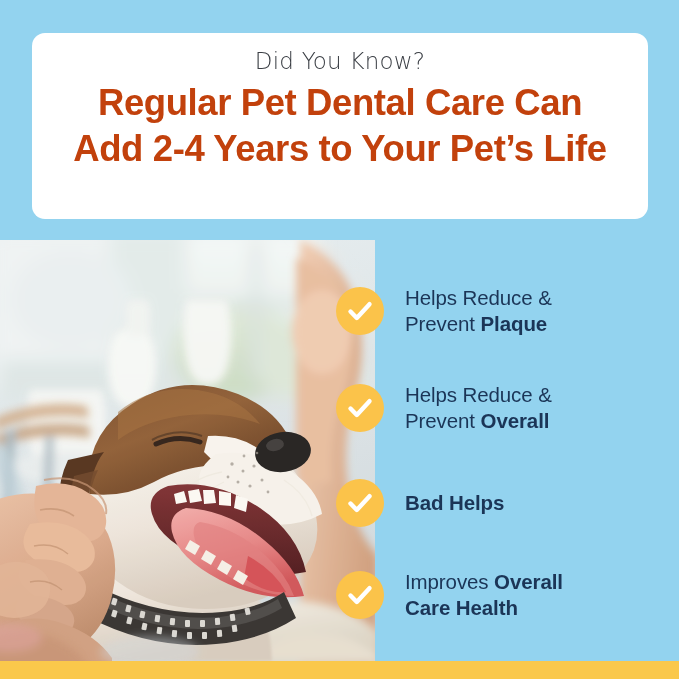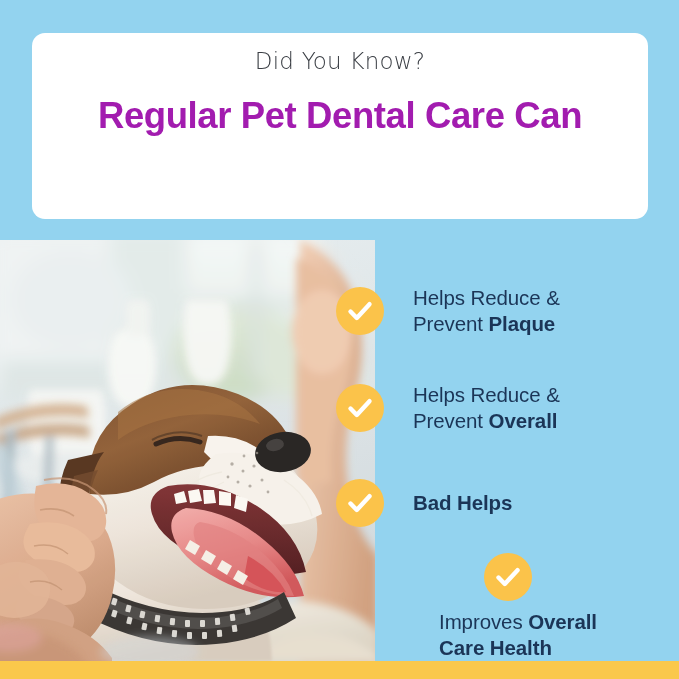--- a/index.html
+++ b/index.html
@@ -44,24 +44,24 @@
     color: #3b3f45;
     line-height: 1.1;
     margin: 0 0 6px 0;
     text-align: center;
   }
   .headline {
     font-family: "Liberation Sans", sans-serif;
     font-weight: 700;
     font-size: 36.5px;
     line-height: 1.26;
-    color: #a21caf;
+    color: #c2410c;
     text-align: center;
     letter-spacing: -0.4px;
-    margin: 13px;
+    margin: 0;
     white-space: nowrap;
   }
   .headline .hl-line { display: block; }
 
   
   .photo {
     position: absolute;
     left: 0;
     top: 240px;
     width: 375px;
@@ -78,21 +78,20 @@
     top: 240px;
     width: 343px;
     height: 421px;
   }
   .benefit-row {
     position: absolute;
     left: 0;
     display: flex;
     align-items: center;
     width: 343px;
-    gap: 8px;
   }
   .check-badge {
     flex: 0 0 auto;
     width: 48px;
     height: 48px;
     border-radius: 50%;
     background: #fbc34a;
     display: flex;
     align-items: center;
     justify-content: center;
@@ -106,41 +105,42 @@
     color: #1b3557;
     font-weight: 400;
     letter-spacing: -0.1px;
   }
   .benefit-text b { font-weight: 700; }
   .benefit-text .ln { display: block; white-space: nowrap; }
 
   .row-0 { top: 45px; }
   .row-1 { top: 142px; }
   .row-2 { top: 239px; }
-  .row-3 { top: 313px; flex-direction: column; }
+  .row-3 { top: 329px; }
 
   
   .bottom-strip {
     position: absolute;
     left: 0;
     top: 661px;
     width: 679px;
     height: 18px;
     background: #fac84b;
   }
 </style>
 </head>
 <body>
 
 <div id="infographic">
 
   <div class="header-card">
     <div class="eyebrow">Did You Know?</div>
     <div class="headline">
       <span class="hl-line">Regular Pet Dental Care Can</span>
+      <span class="hl-line">Add 2-4 Years to Your Pet’s Life</span>
     </div>
   </div>
 
   <div class="photo">
     <svg class="photo-svg" viewBox="0 0 375 421" preserveAspectRatio="xMidYMid slice">
       <defs>
         <linearGradient id="bgWin" x1="0" y1="0" x2="0.3" y2="1">
           <stop offset="0%" stop-color="#e8eef0"></stop>
           <stop offset="45%" stop-color="#dfe6e8"></stop>
           <stop offset="100%" stop-color="#cfd8dc"></stop>

